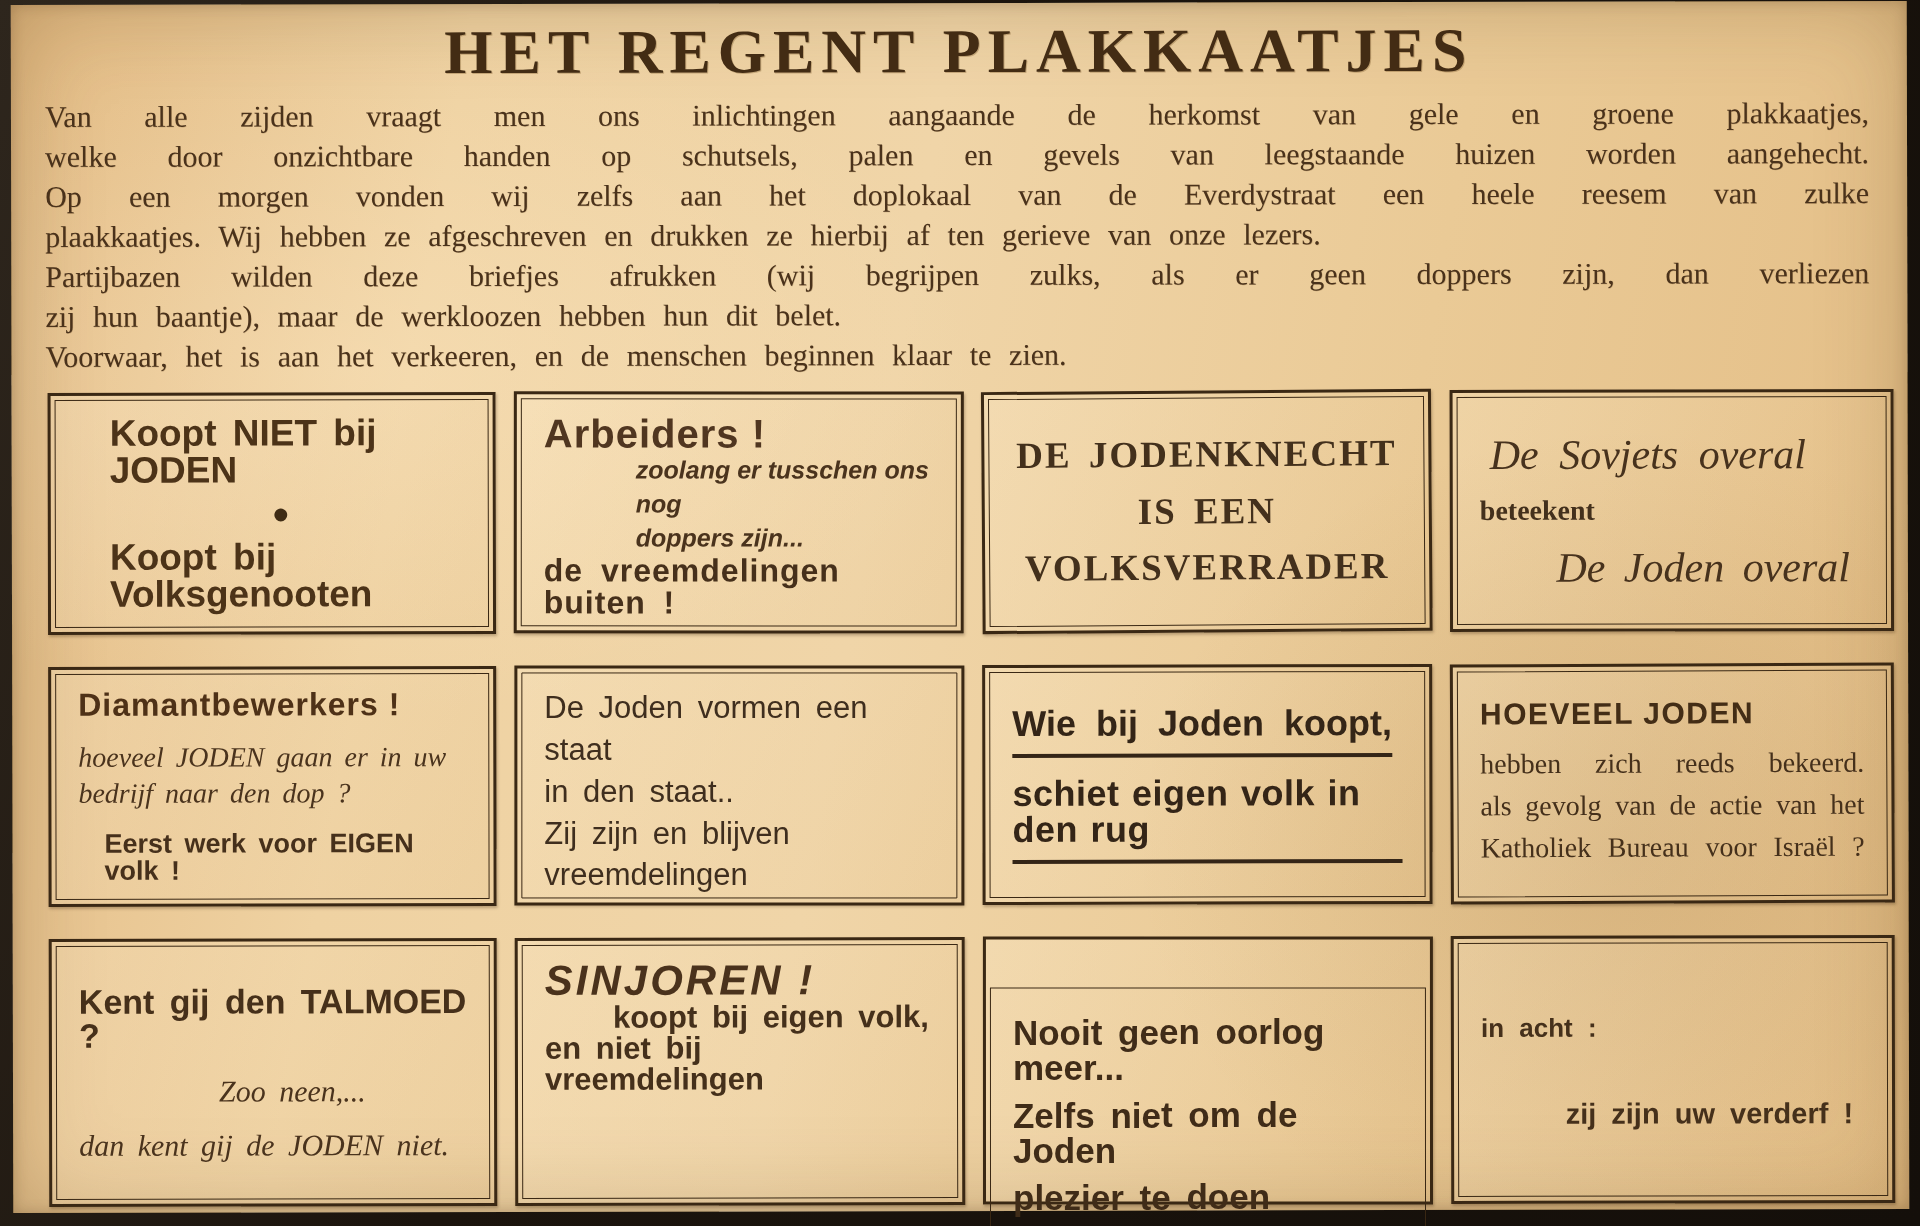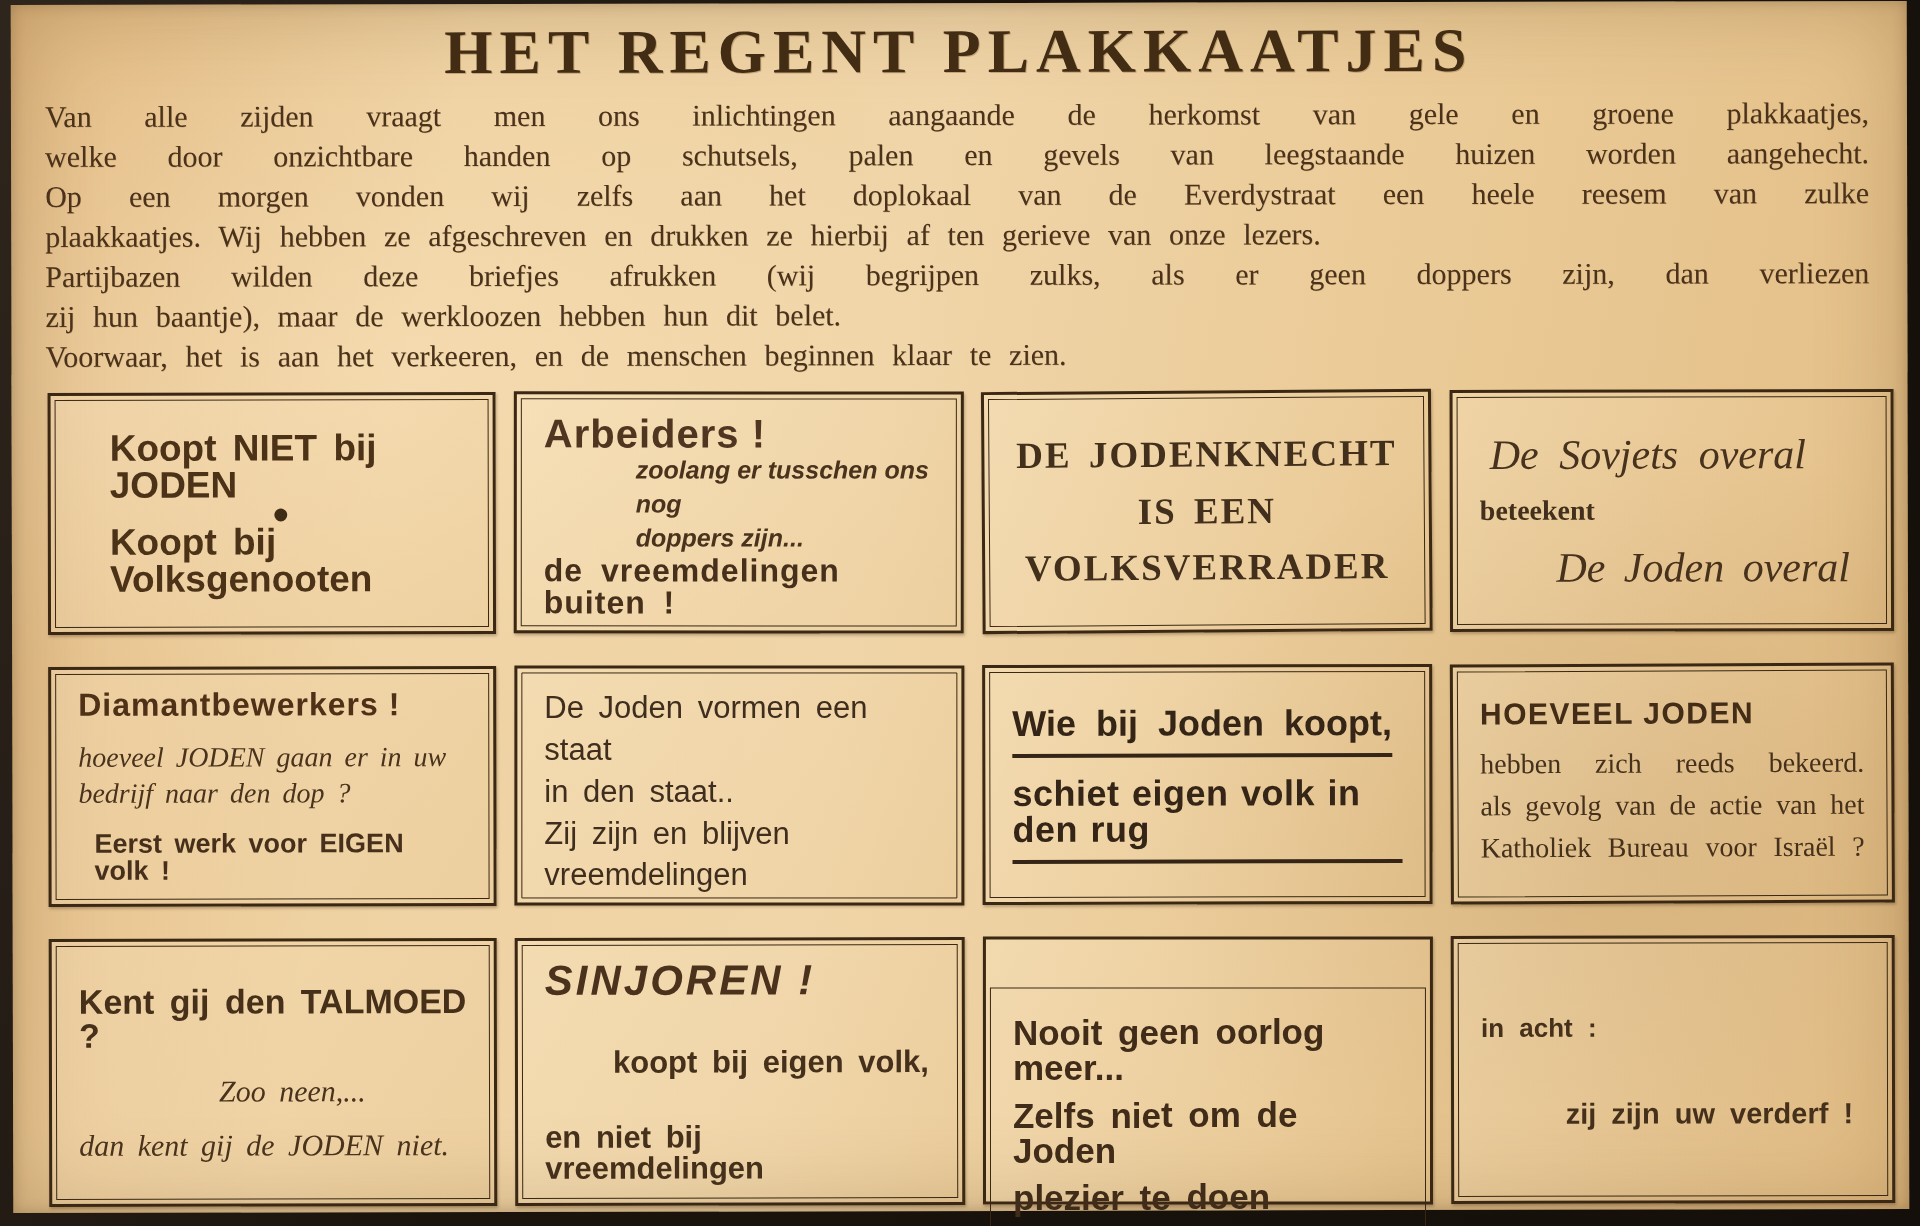--- a/index.html
+++ b/index.html
@@ -49,62 +49,62 @@
     display:flex; flex-direction:column;
     padding:14px 22px;
   }
   .poster:nth-child(2) { transform:rotate(0.15deg); }
   .poster:nth-child(3) { transform:rotate(-0.3deg); }
   .poster:nth-child(6) { transform:rotate(0.12deg); }
   .poster:nth-child(8) { transform:rotate(-0.15deg); }
   .poster:nth-child(11){ transform:rotate(0.1deg); }
 
   
-  .p1 .inner { justify-content:center;padding-left:40px; }
+  .p1 .inner { justify-content:space-between;padding-left:40px; }
   .p1 .l  { font:bold 37px/1 "Liberation Sans",sans-serif; color:#4c3318; word-spacing:6px; margin-left:14px; }
   .p1 .dot{ text-align:center; font-size:30px; color:#3f2c15; line-height:20px; }
   
   .p2 .inner { justify-content:space-evenly; }
   .p2 .t  { font:bold 40px/1 "Liberation Sans",sans-serif; color:#503620; letter-spacing:1px; }
   .p2 .s  { font:italic bold 25px/1.35 "Liberation Sans",sans-serif; color:#4a331d; margin-left:92px; }
   .p2 .b  { font:bold 32px/1 "Liberation Sans",sans-serif; color:#46301b; word-spacing:8px; letter-spacing:1px; }
   
   .p3 .inner { justify-content:center; gap:16px; text-align:center; }
   .p3 .l  { font:bold 37px/1.1 "Liberation Serif",serif; color:#43301c; letter-spacing:2px; word-spacing:6px; }
   
   .p4 .inner { justify-content:space-evenly; }
   .p4 .a  { font:italic 42px/1 "Liberation Serif",serif; color:#47321d; word-spacing:10px; margin-left:10px; }
   .p4 .m  { font:bold 28px/1 "Liberation Serif",serif; color:#43301c; }
   .p4 .z  { font:italic 42px/1 "Liberation Serif",serif; color:#47321d; word-spacing:8px; align-self:flex-end; margin-right:14px; }
   
   .p5 .inner { justify-content:space-between; }
   .p5 .t  { font:bold 32px/1 "Liberation Sans",sans-serif; color:#4e3117; letter-spacing:1px; }
   .p5 .s  { font:italic 28px/1.3 "Liberation Serif",serif; color:#4a331d; word-spacing:5px; }
-  .p5 .b  { font:bold 27px/1 "Liberation Sans",sans-serif; color:#46301b; word-spacing:5px; align-self:center; margin-left:16px; }
+  .p5 .b  { font:bold 27px/1 "Liberation Sans",sans-serif; color:#46301b; word-spacing:5px; align-self:center; margin-left:26px; }
   
   .p6 .inner { justify-content:space-evenly; }
   .p6 .l  { font:31px/1.35 "Liberation Sans",sans-serif; color:#3f2e1e; word-spacing:6px; }
   .p6 .r  { align-self:flex-end; margin-right:36px; }
   
   .p7 .inner { justify-content:space-evenly; align-items:flex-start; }
   .p7 .u  { font:bold 36px/1 "Liberation Sans",sans-serif; color:#342517; display:inline-block;
             border-bottom:4px solid #342517; padding-bottom:12px; }
   .p7 .w1 { word-spacing:10px; }
   .p7 .w2 { word-spacing:2px; letter-spacing:0.5px; }
   
   .p8 .inner { justify-content:space-evenly; }
   .p8 .t  { font:bold 30px/1 "Liberation Sans",sans-serif; color:#432d16; letter-spacing:1.5px; }
   .p8 .l  { font:28px/1.5 "Liberation Serif",serif; color:#45301b; text-align:justify; text-align-last:justify; }
   
   .p9 .inner { justify-content:space-evenly; }
   .p9 .t  { font:bold 34px/1 "Liberation Sans",sans-serif; color:#46301a; word-spacing:6px; }
   .p9 .i1 { font:italic 30px/1 "Liberation Serif",serif; color:#4a331d; margin-left:140px; word-spacing:6px; }
   .p9 .i2 { font:italic 30px/1 "Liberation Serif",serif; color:#4a331d; word-spacing:6px; }
   
-  .p10 .inner { justify-content:space-between;gap:27px; }
+  .p10 .inner { justify-content:flex-start; }
   .p10 .t { font:italic bold 42px/1 "Liberation Sans",sans-serif; color:#4a321c; letter-spacing:3px; }
   .p10 .l { font:bold 31px/1 "Liberation Sans",sans-serif; color:#45301b; word-spacing:6px; align-self:flex-end; }
   .p10 .l1{ margin-right:6px; }
   .p10 .l2{ margin-right:2px; }
   
   .p11 .inner { justify-content:space-evenly;margin-top:44px; }
   .p11 .l { font:bold 35px/1 "Liberation Sans",sans-serif; color:#402c18; word-spacing:6px; }
   
   .p12 .inner { justify-content:space-evenly; }
   .p12 .t { font:bold 31px/1 "Liberation Sans",sans-serif; color:#432e18; word-spacing:6px; }

